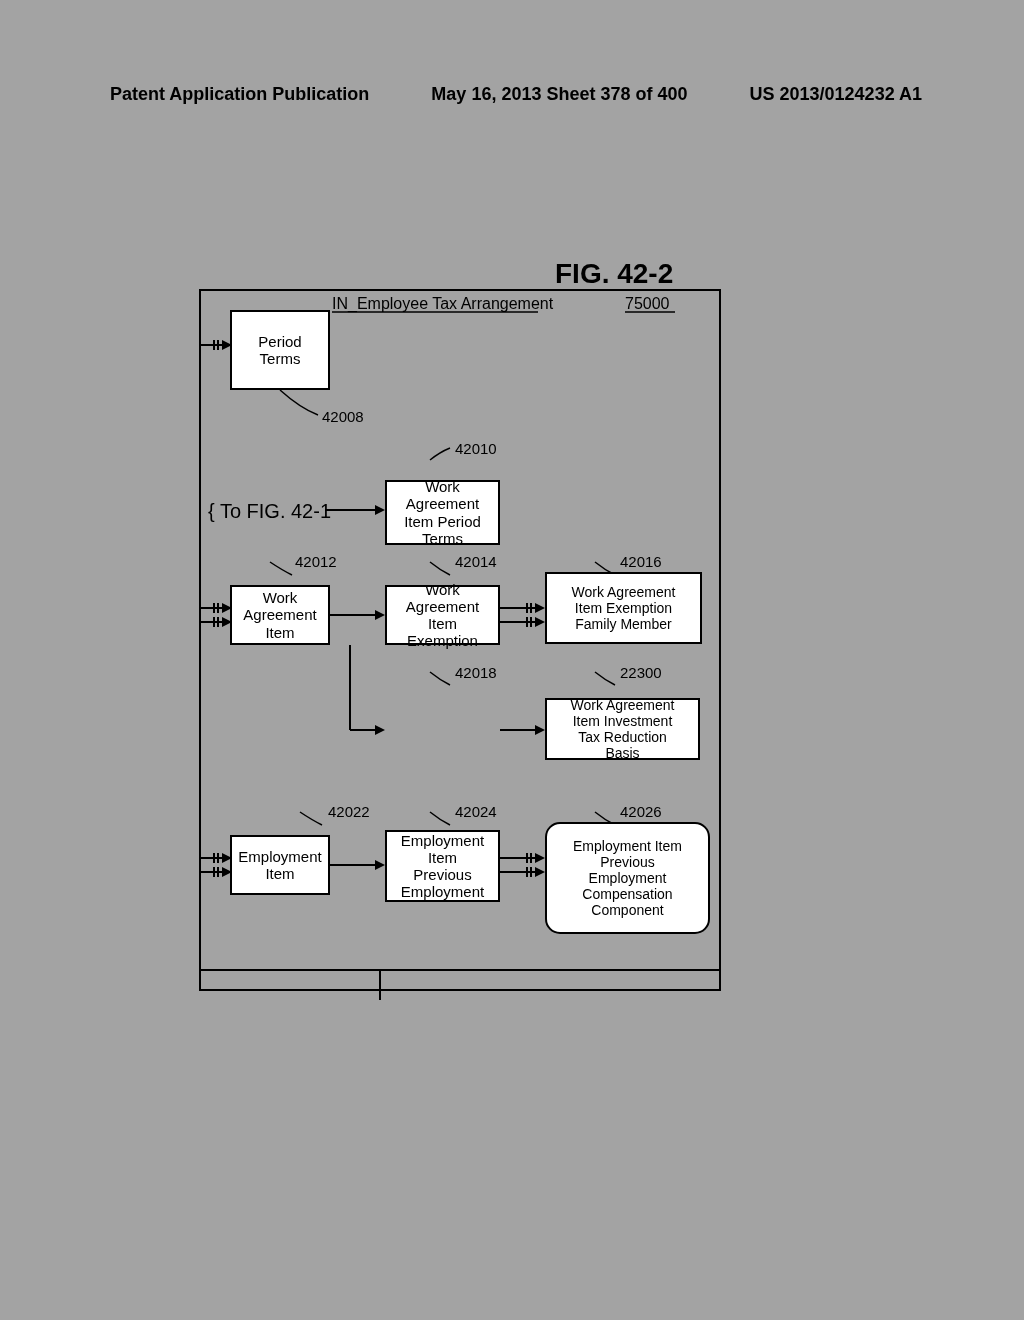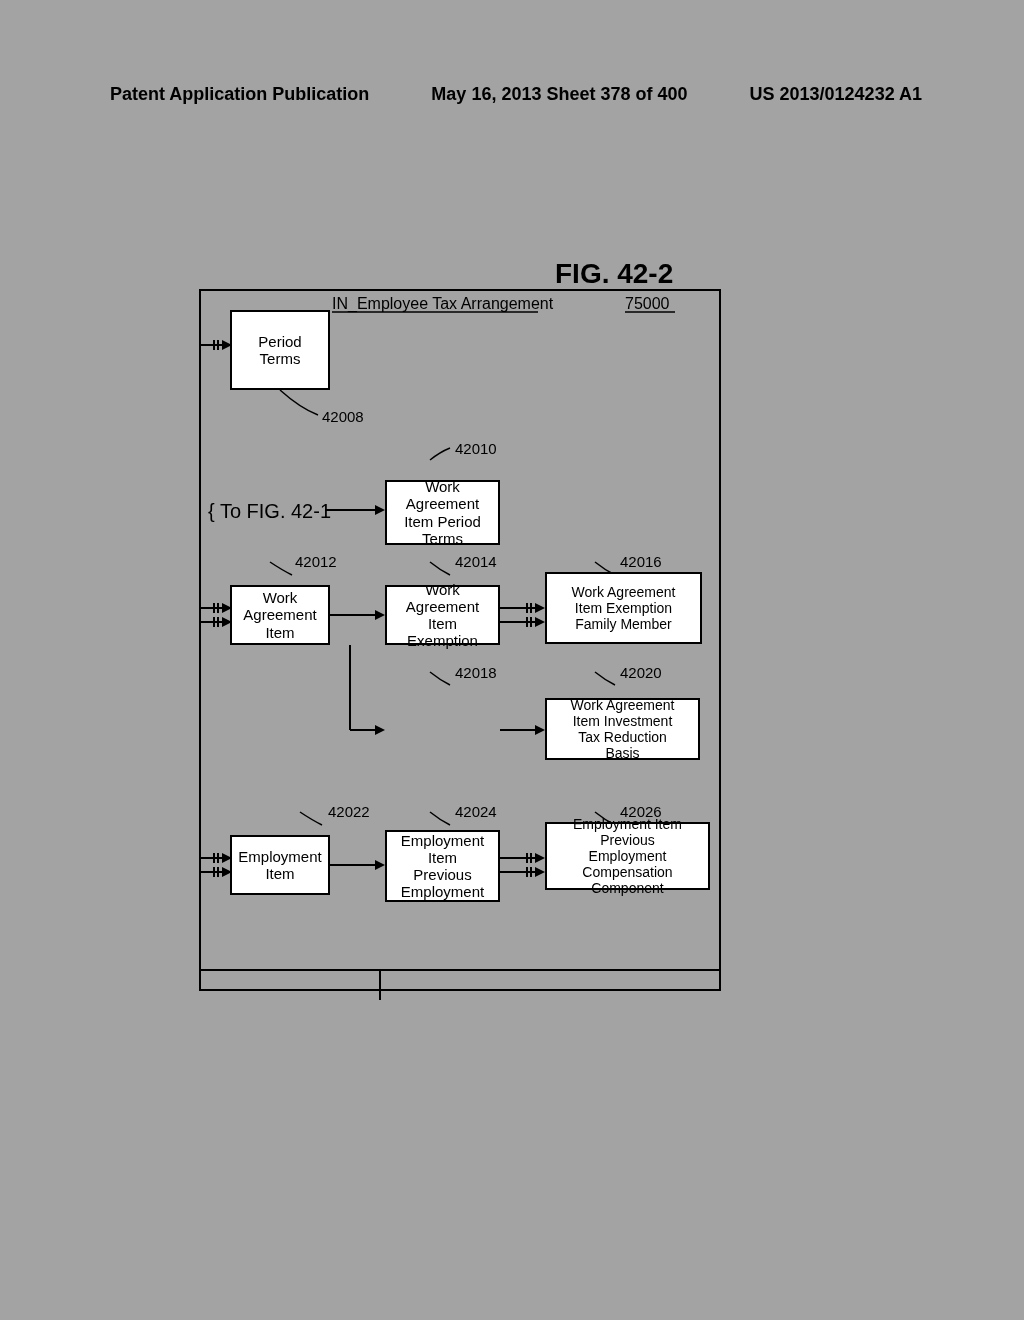--- a/index.html
+++ b/index.html
@@ -194,32 +194,32 @@
       <span>Work Agreement Item Exemption Family Member</span>
     </div>
     <div class="ref" style="left:420px; top:263px;">42016</div>
 
     
     <div class="ref" style="left:255px; top:374px;">42018</div>
 
     <div class="box" style="left:345px; top:408px; width:155px; height:62px; font-size:14px;">
       <span>Work Agreement Item Investment Tax Reduction Basis</span>
     </div>
-    <div class="ref" style="left:420px; top:374px;">42020</div>
+    <div class="ref" style="left:420px; top:374px;">22300</div>
 
     
     <div class="box" style="left:30px; top:545px; width:100px; height:60px;">
       <span>Employment Item</span>
     </div>
     <div class="ref" style="left:128px; top:513px;">42022</div>
 
     <div class="box" style="left:185px; top:540px; width:115px; height:72px;">
       <span>Employment Item Previous Employment</span>
     </div>
     <div class="ref" style="left:255px; top:513px;">42024</div>
 
-    <div class="box" style="left:345px; top:532px; width:165px; height:68px; font-size:14px;">
+    <div class="box" style="left:345px; top:532px; width:165px; height:112px; font-size:14px;border-radius:15px;">
       <span>Employment Item Previous Employment Compensation Component</span>
     </div>
     <div class="ref" style="left:420px; top:513px;">42026</div>
 
   </div>
 </div>
 
 </body></html>

